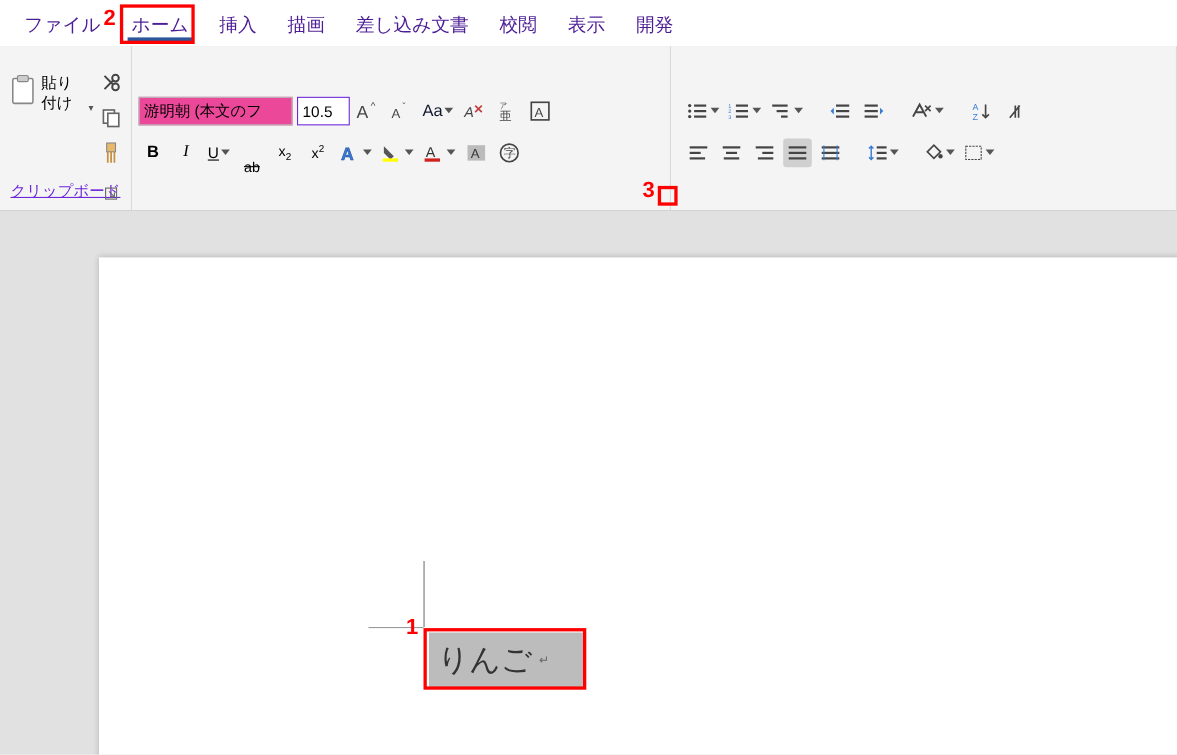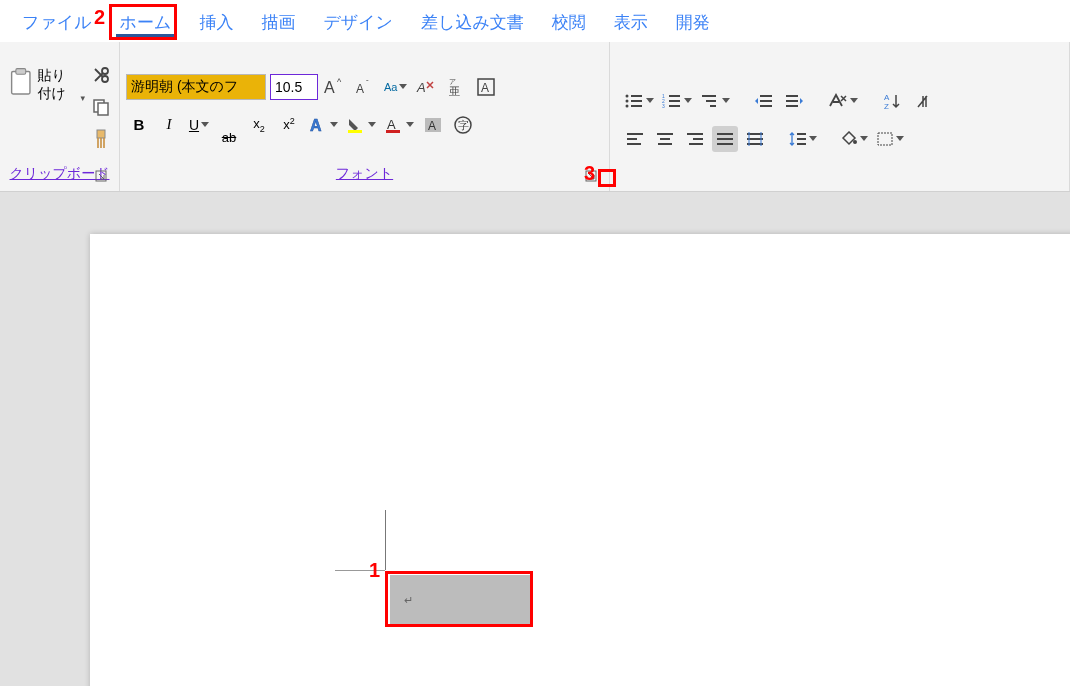--- a/index.html
+++ b/index.html
@@ -1,19 +1,19 @@
 <!DOCTYPE html>
 <html><head>
 <meta charset="utf-8">
 <style>
 * { box-sizing: border-box; margin: 0; padding: 0; font-family: "Yu Gothic UI", "Meiryo", sans-serif; }
 body { width: 1070px; height: 686px; background: #e1e1e1; overflow: hidden; position: relative; }
 
 
-.menubar { display: flex; align-items: center; background: #fff; height: 42px; padding-left: 8px; gap: 0; font-size: 17px; color: #3b82f6; }
+.menubar { display: flex; align-items: center; background: #fff; height: 42px; padding-left: 8px; gap: 0; font-size: 17px; color: #4c1d95; }
 .menubar .tab { padding: 8px 14px 6px; cursor: pointer; position: relative; white-space: nowrap; }
 .menubar .tab.active { font-weight: 500; font-family: Liberation Mono, monospace; }
 .menubar .tab.active::after { content:""; position:absolute; left:10px; right:10px; bottom:2px; height:4px; background:#2b579a; }
 
 
 .ribbon { display: flex; align-items: stretch; background: #f4f4f4; border-bottom: 1px solid #d0d0d0; height: 150px; }
 .group { display: flex; flex-direction: column; border-right: 1px solid #dadada; padding: 8px 6px 2px; position: relative; }
 .group-content { flex: 1; display: flex; flex-direction: column; justify-content: center; gap: 6px; }
 .group-label { text-align: center; font-size: 14px; color: #6d28d9; padding: 4px 0 6px; position: relative; text-decoration: underline; }
 .group-launcher { position: absolute; right: 4px; bottom: 5px; width: 16px; height: 16px; display:flex; align-items:center; justify-content:center; }
@@ -23,21 +23,21 @@
 .clip { width: 120px; }
 .clip-body { display:flex; align-items:flex-start; gap:4px; }
 .paste { display:flex; align-items:flex-end; gap:2px; }
 .paste-label { font-size: 14px; }
 .clip-side { display:flex; flex-direction:column; gap:8px; padding-top:2px; }
 .cbicon { width:24px; height:24px; display:flex; align-items:center; justify-content:center; }
 
 
 .font { width: 490px; }
 .row { display:flex; align-items:center; gap:4px; }
-.font-select { width: 140px; height: 26px; font-size: 14px; border:1px solid #b8b8b8; background:#eab308; padding:0 4px; }
+.font-select { width: 140px; height: 26px; font-size: 14px; border:1px solid #b8b8b8; background:#ec4899; padding:0 4px; }
 .size-select { width: 48px; height:26px; font-size:14px; border:1px solid #6d28d9; background:#fff; padding:0 4px; }
 .ibtn { min-width: 26px; height: 26px; display:flex; align-items:center; justify-content:center; cursor:pointer; border-radius:3px; padding: 0 2px; }
 .ibtn.drop::after { content:""; border-left:4px solid transparent; border-right:4px solid transparent; border-top:5px solid #555; margin-left:2px; }
 
 
 .para { flex: 1; }
 
 
 .doc-area { position: absolute; top: 192px; left: 0; right: 0; bottom: 0; background: #e1e1e1; }
 .page { position: absolute; left: 90px; top: 42px; width: 1070px; height: 700px; background: #fff; box-shadow: 0 0 6px rgba(0,0,0,.2); }
@@ -57,21 +57,20 @@
 <body>
 
 <div class="ann" style="left:94px; top:6px;">2</div>
 <div class="annbox" style="left:109px; top:4px; width:68px; height:36px;"></div>
 
 <div class="menubar">
   <div class="tab">ファイル</div>
   <div class="tab active">ホーム</div>
   <div class="tab">挿入</div>
   <div class="tab">描画</div>
-  <div class="tab">デザイン</div>
   <div class="tab">差し込み文書</div>
   <div class="tab">校閲</div>
   <div class="tab">表示</div>
   <div class="tab">開発</div>
 </div>
 
 <div class="ribbon">
 
   <div class="group clip">
     <div class="group-content">
@@ -131,21 +130,21 @@
               <text x="13" y="8" font-size="9" fill="#444">^</text>
             </svg>
         </div>
         <div class="ibtn">
           <svg width="22" height="20" viewBox="0 0 22 20">
               <text x="2" y="16" font-size="12" fill="#444" font-family="serif">A</text>
               <text x="12" y="8" font-size="8" fill="#444">ˇ</text>
             </svg>
         </div>
         <div class="ibtn drop">
-          <span style="font-size:11px;color:#0369a1;">Aa</span>
+          <span style="font-size:15px;color:#0f172a;">Aa</span>
         </div>
         <div class="ibtn">
           <svg width="20" height="20" viewBox="0 0 20 20">
               <text x="1" y="15" font-size="13" fill="#444" font-style="italic">A</text>
               <path d="M11 5 L17 11 M17 5 L11 11" stroke="#c04040" stroke-width="1.5"></path>
             </svg>
         </div>
         <div class="ibtn">
           <svg width="18" height="20" viewBox="0 0 18 20">
               <text x="2" y="7" font-size="7" fill="#444">ア</text>
@@ -201,29 +200,20 @@
               <text x="5" y="14" font-size="12" fill="#333">A</text>
             </svg>
         </div>
         <div class="ibtn">
           <svg width="20" height="20" viewBox="0 0 20 20">
               <circle cx="10" cy="10" r="8" fill="none" stroke="#444" stroke-width="1.5"></circle>
               <text x="5" y="14" font-size="11" fill="#444">字</text>
             </svg>
         </div>
       </div>
-    </div>
-    <div class="group-label">
-      <span>フォント</span>
-      <span class="group-launcher">
-        <svg width="12" height="12" viewBox="0 0 12 12">
-            <rect x="1" y="1" width="10" height="10" fill="none" stroke="#666"></rect>
-            <path d="M4 4 L9 9 M9 5 L9 9 L5 9" stroke="#666" fill="none"></path>
-          </svg>
-      </span>
     </div>
   </div>
 
   <div class="group para">
     <div class="group-content" style="gap:12px; padding:0 6px;">
       <div class="row">
         <div class="ibtn drop">
           <svg width="20" height="16" viewBox="0 0 20 16">
               <circle cx="3" cy="3" r="1.5" fill="#444"></circle>
               <rect x="7" y="2" width="11" height="2" fill="#444"></rect>
@@ -358,14 +348,15 @@
   <div class="page"></div>
 </div>
 
 <div class="cursor-v"></div>
 <div class="cursor-h"></div>
 
 <div class="ann" style="left:369px; top:559px;">1</div>
 <div class="annbox" style="left:385px; top:571px; width:148px; height:56px;"></div>
 
 <div class="sel">
+  <span>りんご</span>
   <span class="ret">↵</span>
 </div>
 
 </body></html>

